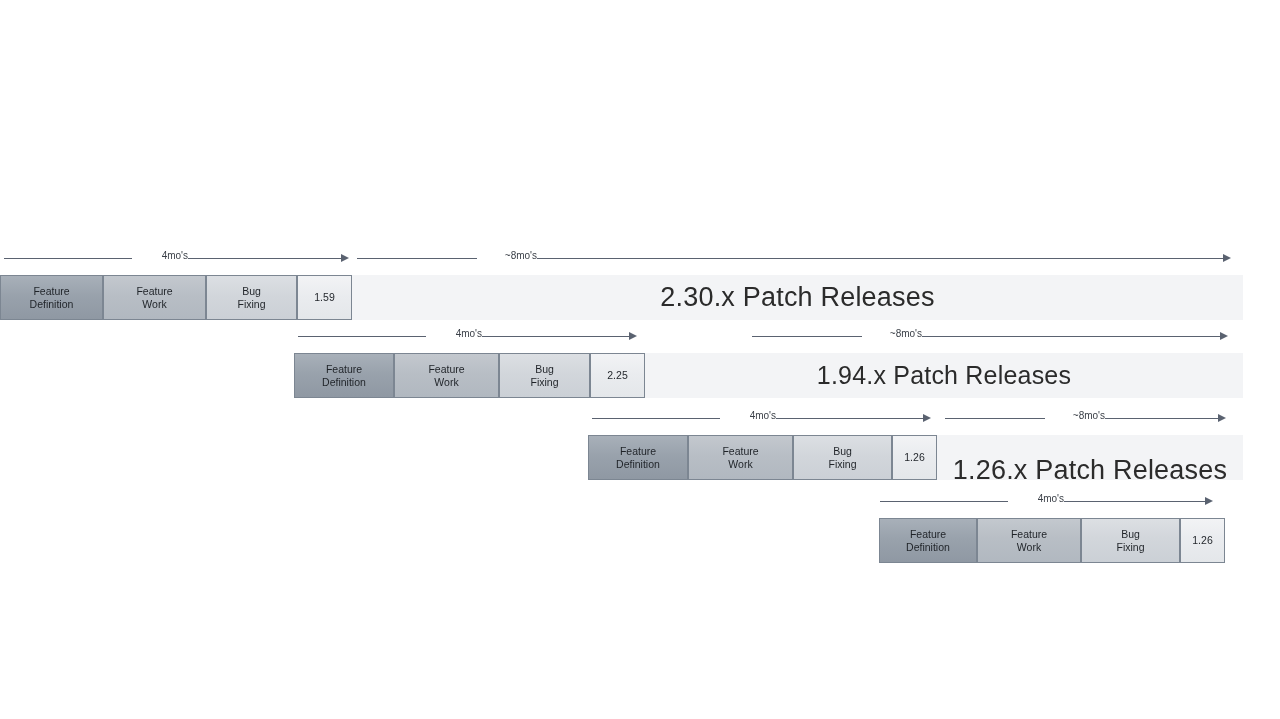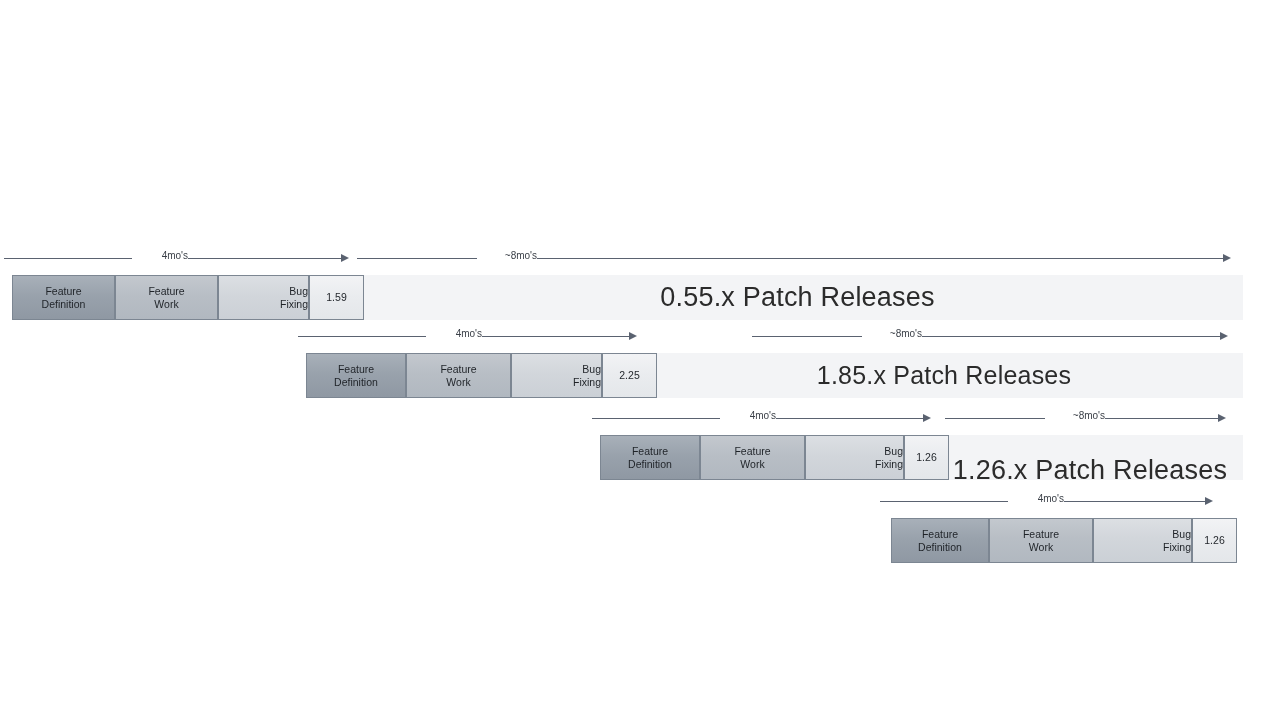--- a/index.html
+++ b/index.html
@@ -20,40 +20,39 @@
     display:flex;align-items:center;justify-content:center;
   }
   .patch-bar-label{
     color:#2b2b2b;
     font-weight:400;
     letter-spacing:0.2px;
     white-space:nowrap;
   }
 
   
-  .phases{position:absolute;display:flex;padding-left:12px;}
+  .phases{position:absolute;display:flex;}
   .phase-box{
     box-sizing:border-box;
     border:1px solid #7c8692;
     display:flex;flex-direction:column;
     align-items:center;justify-content:center;
     font-size:10.5px;line-height:13px;
     color:#1f2328;
     text-align:center;
     white-space:nowrap;
   }
   .phase-def{
     background:linear-gradient(to bottom,#a8b0b9 0%,#99a2ac 45%,#8f98a3 100%);
   }
   .phase-work{
     background:linear-gradient(to bottom,#c3c8ce 0%,#b8bec5 45%,#b1b8c0 100%);
   }
   .phase-bug{
     background:linear-gradient(to bottom,#dcdfe3 0%,#d2d6db 45%,#cbd0d6 100%);
-    align-items:flex-end;
   }
   .phase-version{
     background:linear-gradient(to bottom,#f2f3f5 0%,#eaecef 45%,#e4e7ea 100%);
     font-size:10.5px;
   }
 
   
   .dim{position:absolute;height:14px;}
   .dim .seg{
     position:absolute;top:6px;height:1px;background:#5a6270;
@@ -71,21 +70,21 @@
   }
 </style>
 </head>
 <body>
 
 <div id="canvas">
 
   <div class="release-row">
 
     <div class="patch-bar" style="left:352px;top:275px;width:891px;height:45px;">
-      <span class="patch-bar-label" style="font-size:27px;">0.55.x Patch Releases</span>
+      <span class="patch-bar-label" style="font-size:27px;">2.30.x Patch Releases</span>
     </div>
 
     <div class="dim" style="left:4px;top:252px;width:348px;">
       <div class="seg" style="left:0px;width:128px;"></div>
       <div class="dim-label" style="left:128px;width:56px;">4mo's</div>
       <div class="seg" style="left:184px;width:156px;"></div>
       <div class="head" style="left:337px;"></div>
     </div>
 
     <div class="dim" style="left:357px;top:252px;width:880px;">
@@ -110,21 +109,21 @@
       </div>
       <div class="phase-box phase-version" style="width:55px;height:45px;">
         <span>1.59</span>
       </div>
     </div>
   </div>
 
   <div class="release-row">
 
     <div class="patch-bar" style="left:645px;top:353px;width:598px;height:45px;">
-      <span class="patch-bar-label" style="font-size:25px;">1.85.x Patch Releases</span>
+      <span class="patch-bar-label" style="font-size:25px;">1.94.x Patch Releases</span>
     </div>
 
     <div class="dim" style="left:298px;top:330px;width:348px;">
       <div class="seg" style="left:0px;width:128px;"></div>
       <div class="dim-label" style="left:128px;width:56px;">4mo's</div>
       <div class="seg" style="left:184px;width:150px;"></div>
       <div class="head" style="left:331px;"></div>
     </div>
 
     <div class="dim" style="left:752px;top:330px;width:485px;">

